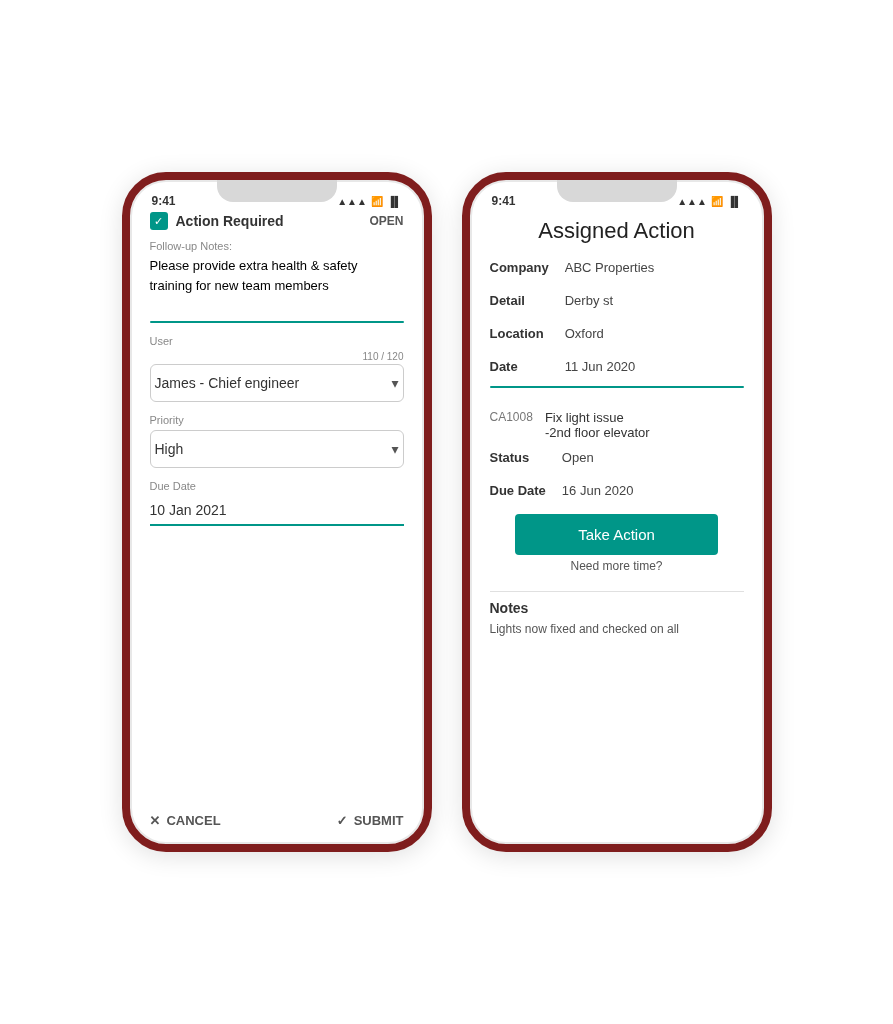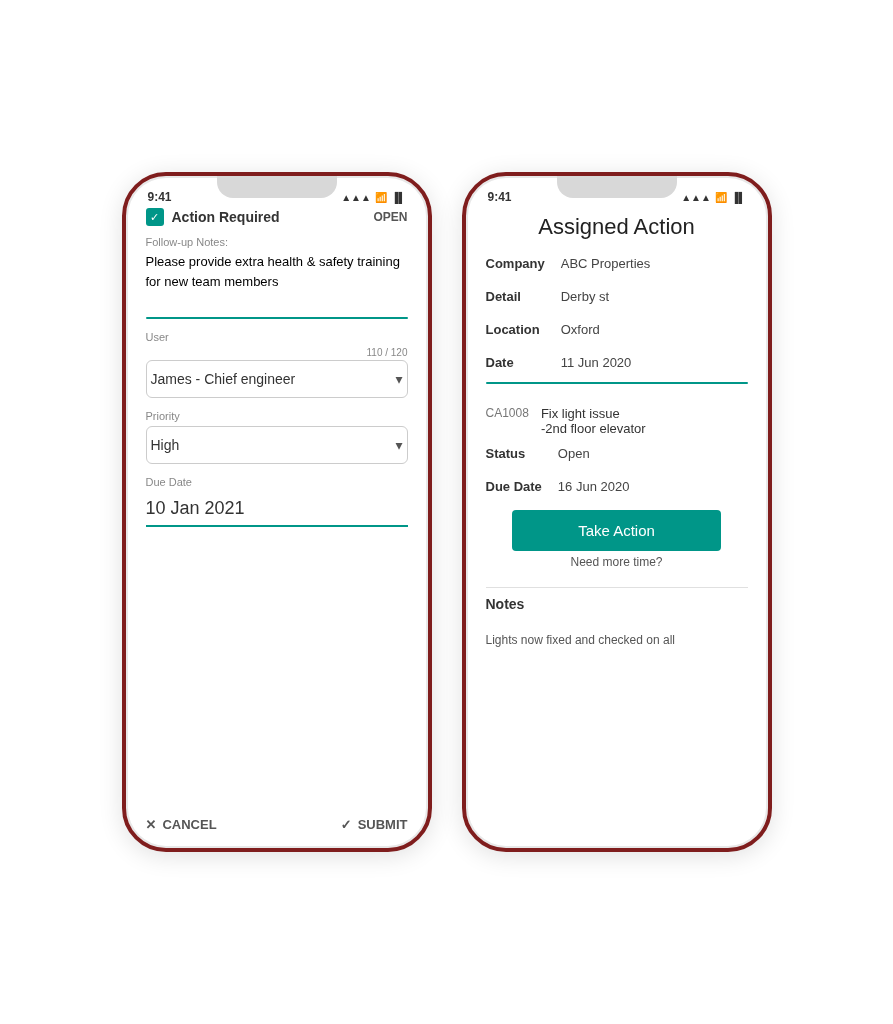--- a/index.html
+++ b/index.html
@@ -23,21 +23,21 @@
       background: white;
       gap: 30px;
     }
 
     
     .phone {
       width: 310px;
       height: 680px;
       background: white;
       border-radius: 44px;
-      border: 4px solid #7f1d1d;
+      border: 8px solid #7f1d1d;
       box-shadow: 0 4px 24px rgba(0,0,0,0.12), inset 0 0 0 2px #e8e8e8;
       position: relative;
       overflow: hidden;
       display: flex;
       flex-direction: column;
     }
 
     
     .phone-notch {
       position: absolute;
@@ -204,21 +204,21 @@
 
     .dropdown-arrow {
       font-size: 14px;
       color: #555;
     }
 
     .date-input-field {
       border: none;
       border-bottom: 2px solid #009688;
       padding: 6px 0;
-      font-size: 18px;
+      font-size: 14px;
       color: #333;
       width: 100%;
       background: transparent;
       margin-bottom: 12px;
     }
 
     .bottom-actions {
       display: flex;
       justify-content: space-between;
       align-items: center;
@@ -308,21 +308,21 @@
     .divider-line {
       height: 1px;
       background: #e0e0e0;
       margin: 8px 0;
     }
 
     .notes-section-title {
       font-size: 14px;
       font-weight: 600;
       color: #333;
-      margin-bottom: 19px;
+      margin-bottom: 4px;
     }
 
     .notes-section-text {
       font-size: 12px;
       color: #555;
       line-height: 1.5;
     }
   </style>
 </head>
 <body>

